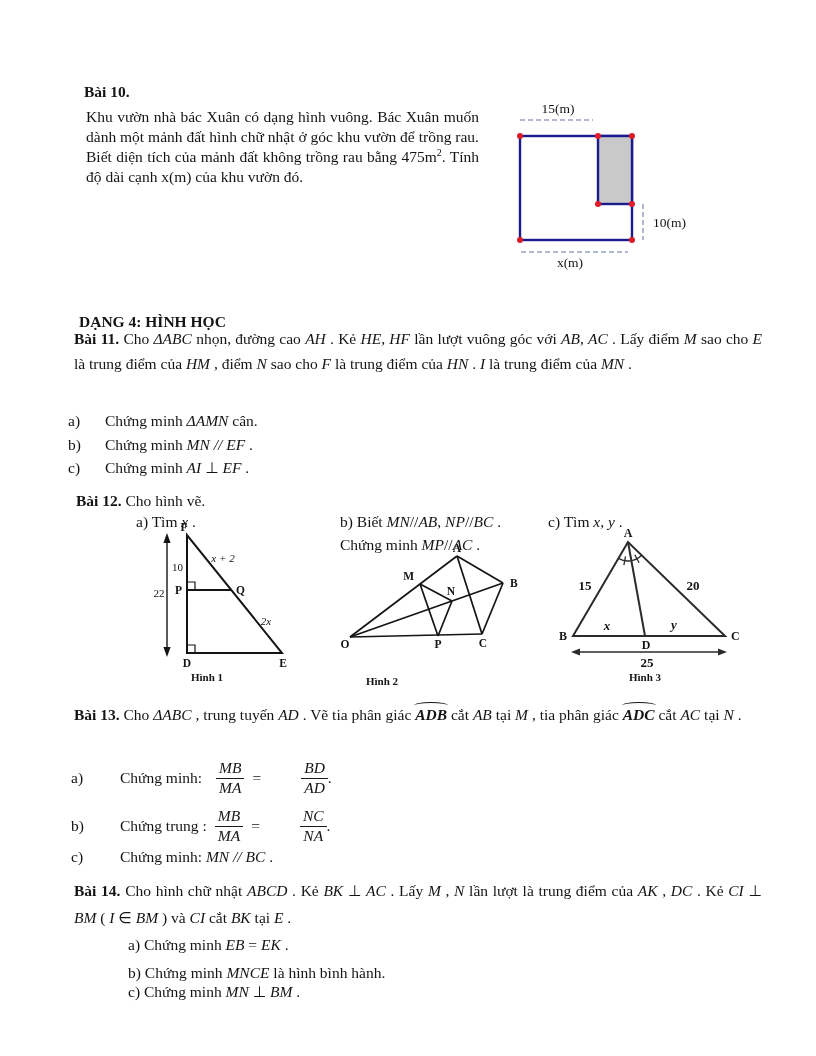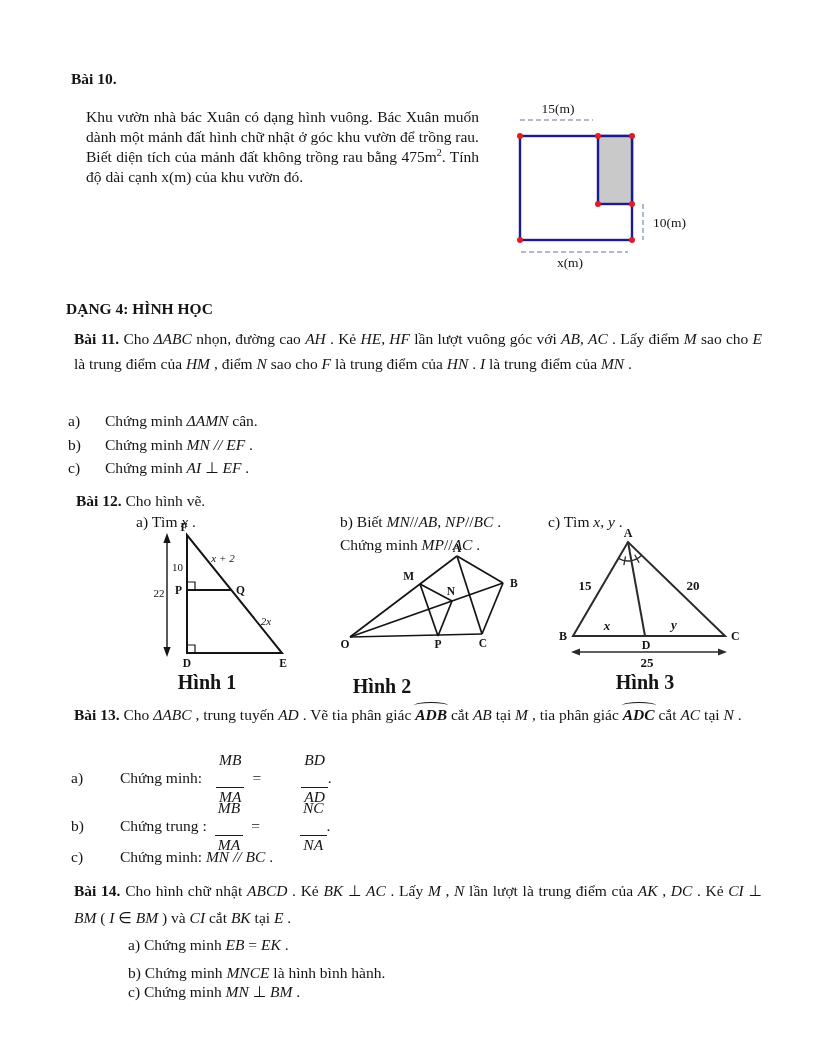--- a/index.html
+++ b/index.html
@@ -1,36 +1,36 @@
 <!DOCTYPE html>
 <html><head>
 <meta charset="utf-8">
 <style>
   html,body{margin:0;padding:0;}
   body{width:816px;height:1056px;position:relative;background:#ffffff;
        font-family:"Liberation Serif",serif;color:#141414;overflow:hidden;}
   .abs{position:absolute;}
   .para{margin:8px;font-size:15.5px;line-height:20px;}
   .j{text-align:justify;}
-  .h{margin:0;font-size:15.5px;font-weight:bold;}
+  .h{margin:13px;font-size:15.5px;font-weight:bold;}
   .b{font-weight:bold;}
   .i{font-style:italic;}
   .sup{vertical-align:super;font-size:10px;line-height:0;}
   .arc{position:relative;font-weight:bold;}
   .arc::before{content:"";position:absolute;left:-1px;right:-1px;top:-4px;height:6px;
                border-top:1.6px solid #141414;border-radius:50% 50% 0 0;}
   .lrow{display:flex;align-items:baseline;height:23.5px;font-size:15.5px;}
   .mk{display:inline-block;width:37px;flex:0 0 37px;}
   .mk2{display:inline-block;width:49px;flex:0 0 49px;}
   .frow{display:flex;align-items:center;font-size:15.5px;}
   .frac{display:inline-block;text-align:center;font-style:italic;font-size:15.5px;line-height:1.15;margin-left:32px;}
-  .frac .num{display:block;border-bottom:1.4px solid #1a1a1a;padding:0 3px 18px;}
+  .frac .num{display:block;border-bottom:1.4px solid #1a1a1a;padding:0 3px 1px;}
   .frac .den{display:block;padding:0 3px;}
   .eq{margin:0 8px;}
-  .cap{font-weight:bold;font-size:20px;text-align:center;}
+  .cap{font-weight:bold;font-size:11px;text-align:center;}
   svg text{font-family:"Liberation Serif",serif;fill:#141414;}
   .dim{font-size:13.5px;}
   .pt{font-family:"Liberation Sans",sans-serif;font-weight:bold;font-size:11.5px;}
   .pt3{font-family:"Liberation Sans",sans-serif;font-weight:bold;font-size:12px;}
   .mv{font-family:"DejaVu Serif",serif;font-size:11px;}
   .it{font-style:italic;}
   .mv3{font-family:"Liberation Serif",serif;font-weight:bold;font-size:13px;}
 </style>
 </head>
 <body>

